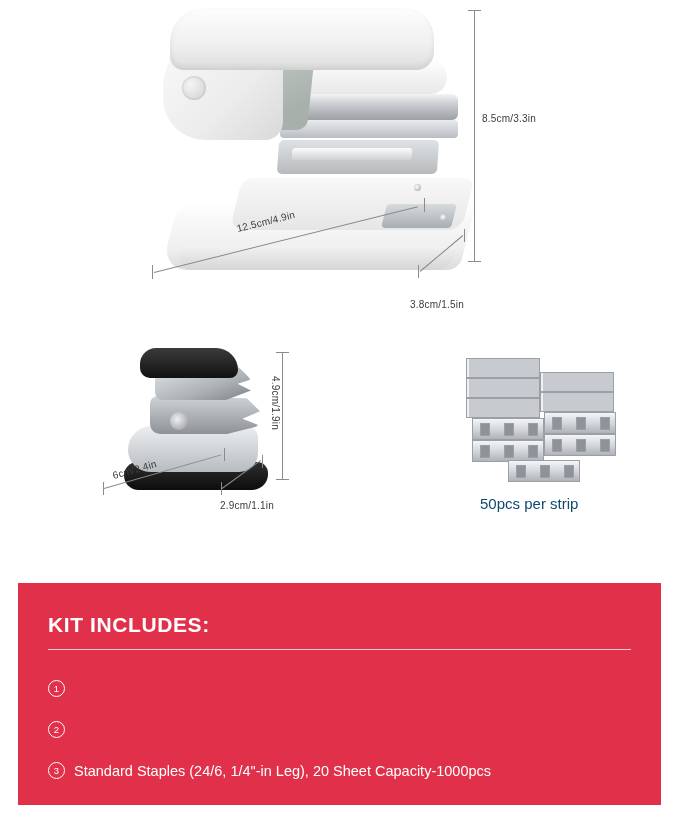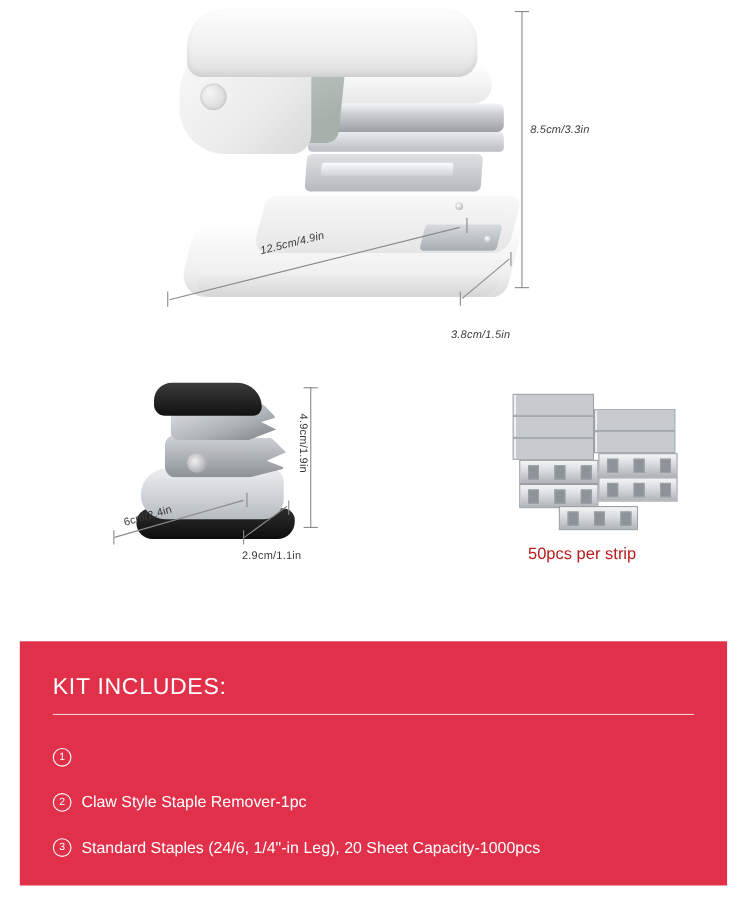--- a/index.html
+++ b/index.html
@@ -30,21 +30,21 @@
     background: #8a8a8a;
   }
   .dim-v { width: 1px; }
   .tick {
     position: absolute;
     background: #8a8a8a;
   }
 
   
   #stapler-figure {
-    left: 0; top: 0; width: 679px; height: 330px; font-style: italic;
+    left: 0; top: 0; width: 679px; height: 330px;
   }
   .stapler-body { position: absolute; }
 
   
   .shell-top {
     left: 170px; top: 8px; width: 264px; height: 62px;
     background: linear-gradient(180deg,#fdfdfd 0%, #f1f1f1 55%, #dedede 100%);
     border-radius: 34px 30px 18px 14px;
     box-shadow: inset 0 -3px 6px rgba(0,0,0,0.08);
   }
@@ -172,33 +172,33 @@
     box-sizing: border-box;
   }
   .strip-top {
     background: linear-gradient(90deg,#eef0f1 0 2px,#c7cbcf 2px 4px);
   }
   .staples-caption {
     position: absolute;
     left: 100px;
     top: 165px;
     font-size: 15px;
-    color: #b91c1c;
+    color: #0c4a6e;
   }
 
   
   #kit-panel {
     left: 18px; top: 583px; width: 643px; height: 222px;
     background: #e0304a;
     color: #ffffff;
     box-sizing: border-box;
   }
   #kit-title {
     position: absolute; left: 30px; top: 30px;
-    font-size: 21px; font-weight: normal; letter-spacing: .6px;
+    font-size: 21px; font-weight: bold; letter-spacing: .6px;
   }
   #kit-rule {
     position: absolute; left: 30px; top: 66px; width: 583px; height: 1px;
     background: rgba(255,255,255,.75);
   }
   .kit-item {
     position: absolute; left: 30px;
     display: flex; align-items: center; gap: 9px;
     font-size: 14.5px;
   }
@@ -306,19 +306,18 @@
 
 <div class="panel" id="kit-panel">
   <div id="kit-title">KIT INCLUDES:</div>
   <div id="kit-rule"></div>
 
   <div class="kit-item" style="top:97px;">
     <span class="kit-num">1</span>
   </div>
   <div class="kit-item" style="top:138px;">
     <span class="kit-num">2</span>
-    <span class="kit-text">Claw Style Staple Remover-1pc</span>
   </div>
   <div class="kit-item" style="top:179px;">
     <span class="kit-num">3</span>
     <span class="kit-text">Standard Staples (24/6, 1/4"-in Leg), 20 Sheet Capacity-1000pcs</span>
   </div>
 </div>
 
 </body></html>

